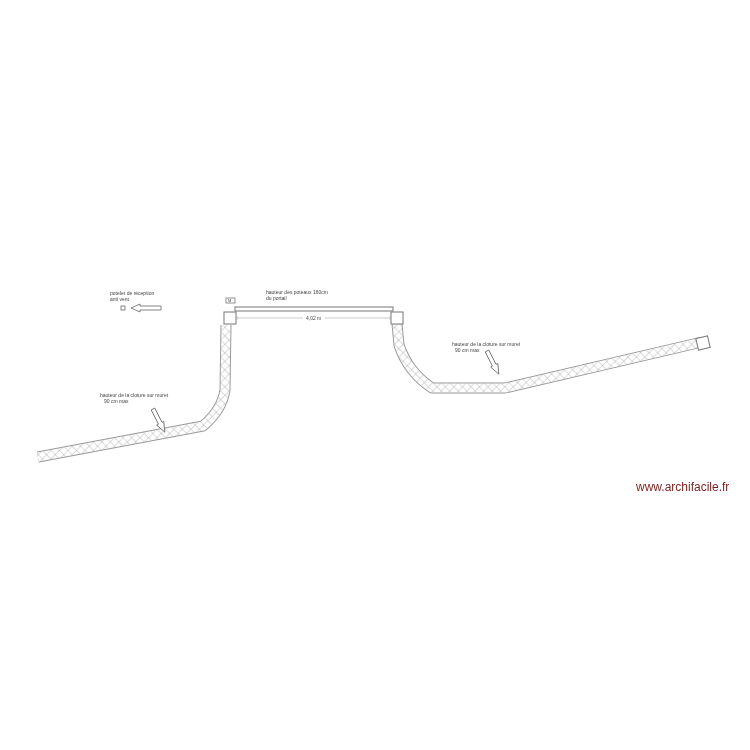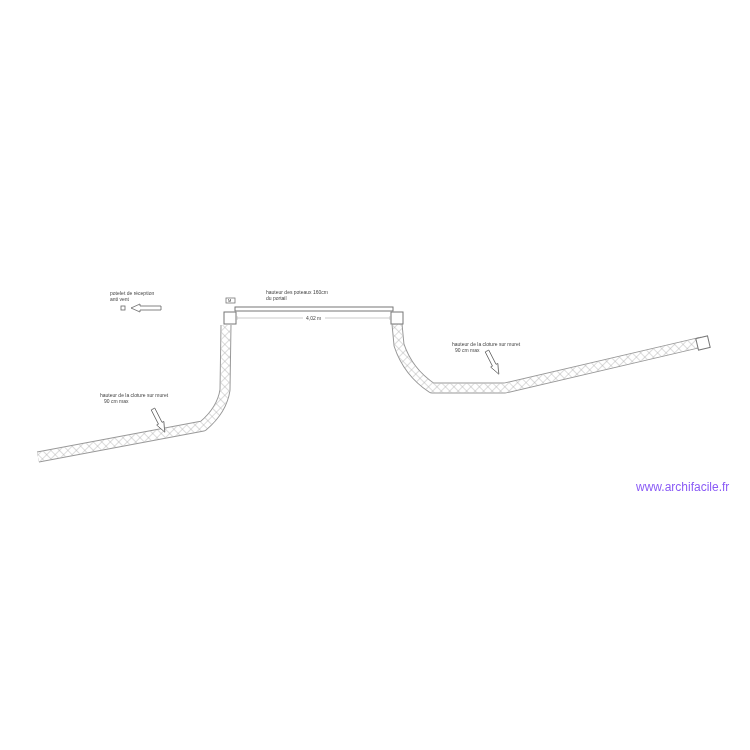--- a/index.html
+++ b/index.html
@@ -1,21 +1,21 @@
 <!DOCTYPE html>
 <html><head>
   <meta charset="utf-8">
   <style>
     html, body { margin: 0; padding: 0; background: #ffffff; }
     body { width: 750px; height: 750px; position: relative; overflow: hidden;
            font-family: "Liberation Sans", sans-serif; }
     #canvas { position: absolute; left: 0; top: 0; width: 750px; height: 750px; }
     .lbl { position: absolute; font-size: 5px; line-height: 6px; color: #444444;
            font-family: "Liberation Sans", sans-serif; white-space: nowrap; }
-    .wm { position: absolute; left: 636px; top: 480px; font-size: 12px; color: #8b5cf6;
+    .wm { position: absolute; left: 636px; top: 480px; font-size: 12px; color: #7f1d1d;
           font-family: "Liberation Sans", sans-serif; white-space: nowrap; }
   </style>
 </head>
 <body>
 
 <svg id="canvas" width="750" height="750" viewBox="0 0 750 750" xmlns="http://www.w3.org/2000/svg">
   <defs>
     <pattern id="hatch" width="6" height="6" patternUnits="userSpaceOnUse" patternTransform="rotate(45)">
       <line x1="0" y1="0" x2="0" y2="6" stroke="#a8a8a8" stroke-width="0.8"></line>
       <line x1="0" y1="0" x2="6" y2="0" stroke="#a8a8a8" stroke-width="0.8"></line>

